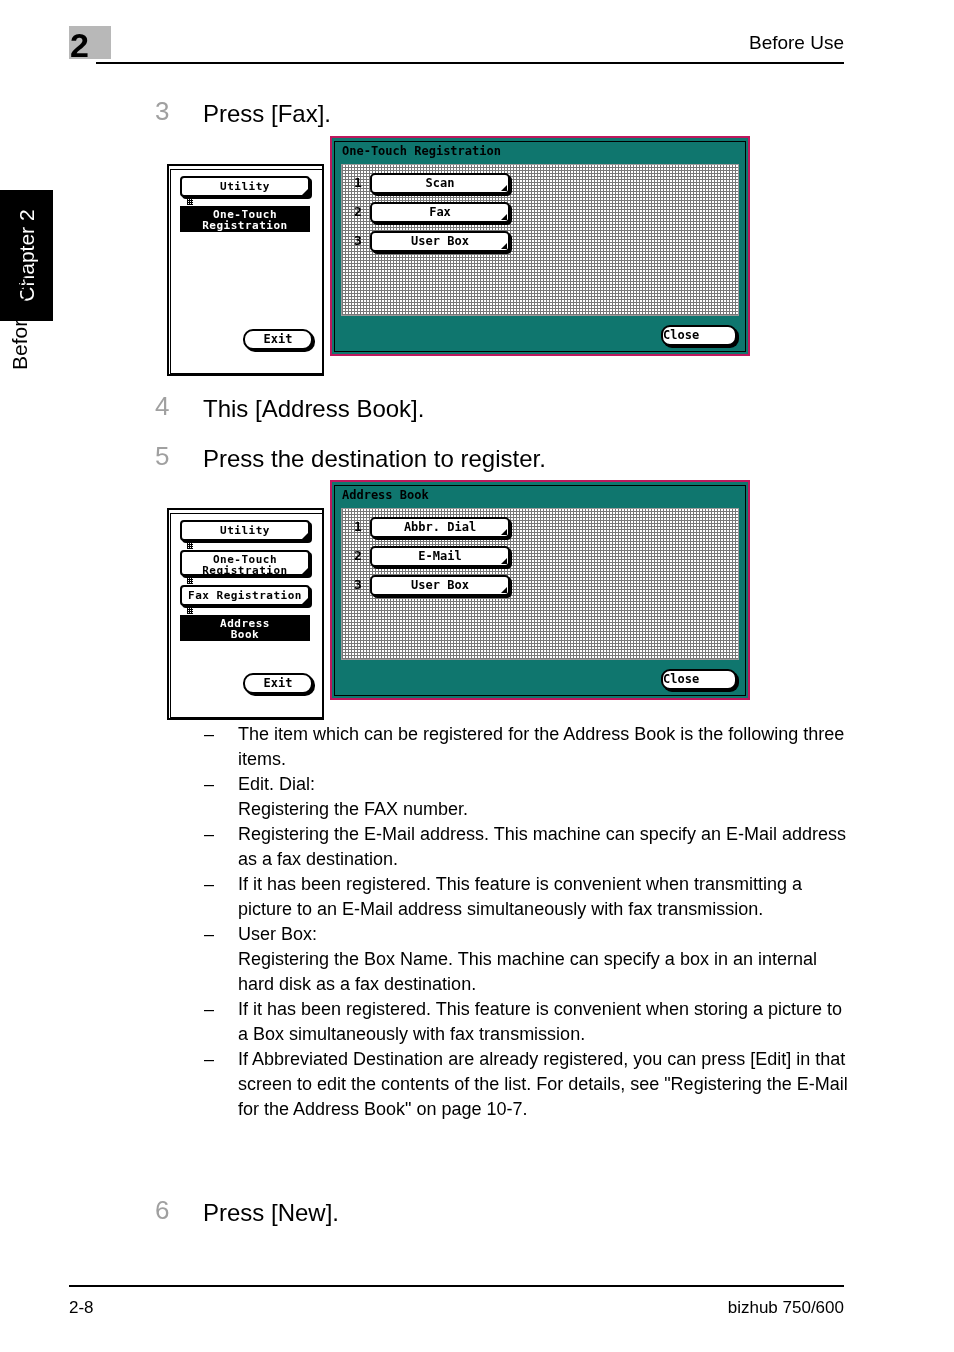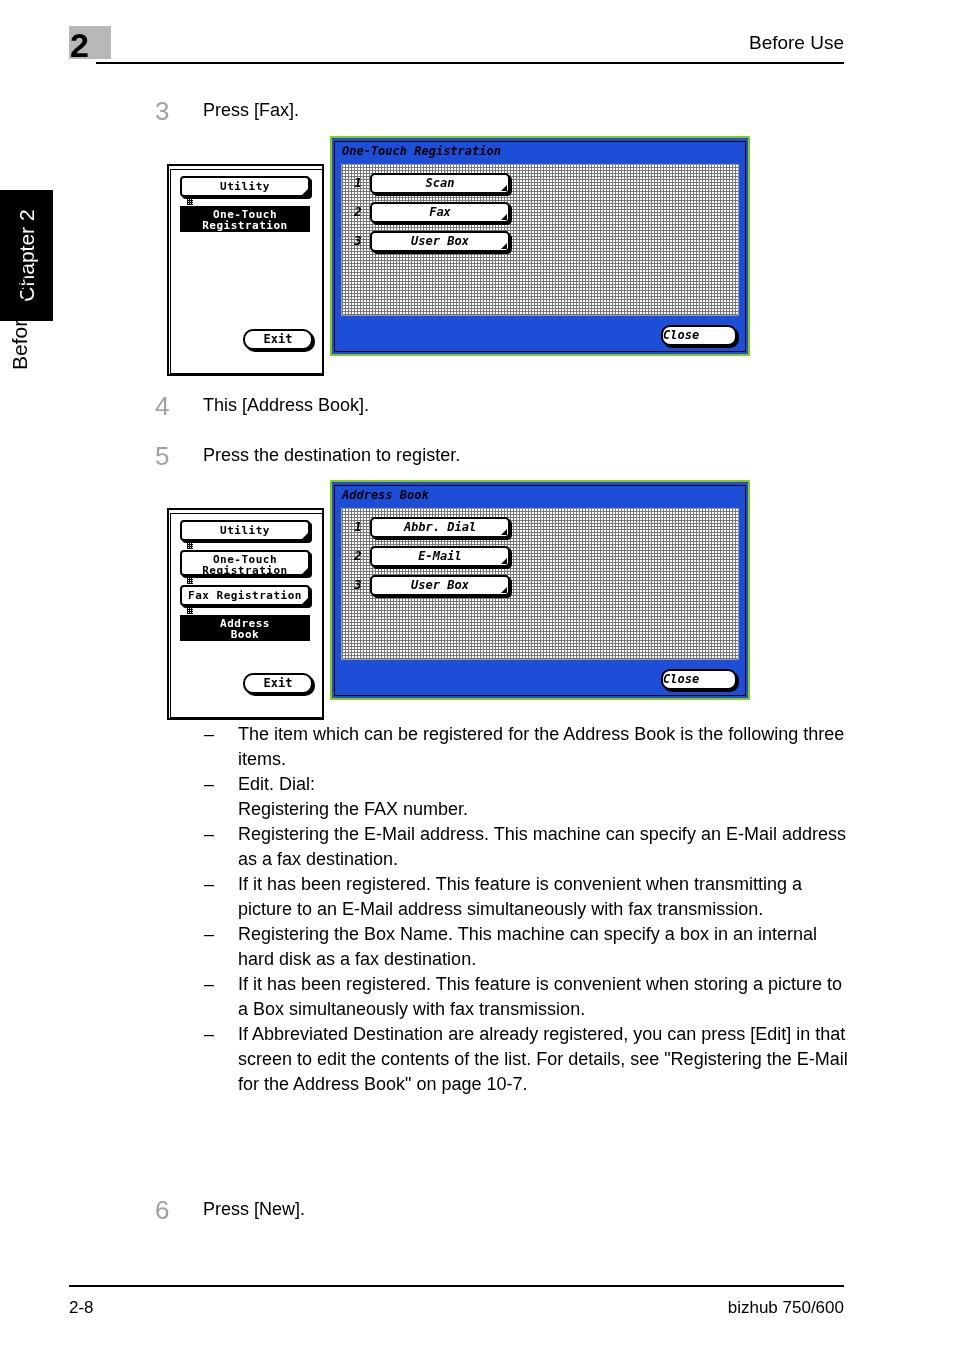--- a/index.html
+++ b/index.html
@@ -120,21 +120,21 @@
     left: 0;
     top: -4px;
     font-size: 26px;
     color: #a0a0a0;
     font-weight: normal;
   }
   .step-text {
     position: absolute;
     left: 48px;
     top: 0;
-    font-size: 18px;
+    font-size: 24px;
     color: #000000;
   }
 
   
   .notes {
     position: absolute;
     left: 200px;
     top: 722px;
     width: 650px;
     font-size: 18px;
@@ -174,24 +174,23 @@
     position: absolute;
     left: 1px; top: 3px;
     width: 151px; height: 203px;
     border: 1px solid #000;
   }
   .lcd-right {
     position: absolute;
     left: 163px; top: 0;
     width: 420px;
     height: 220px;
-    border: 2px solid #84cc16;
-    background: #1d4ed8;
-    box-sizing: border-box;
-    font-style: italic;
+    border: 2px solid #be185d;
+    background: #0f766e;
+    box-sizing: border-box;
   }
   .lcd-right:after {
     content: "";
     position: absolute;
     left: 2px; top: 3px;
     width: 410px; height: 209px;
     border: 1px solid #000;
   }
 
   
@@ -479,20 +478,21 @@
   <div class="note-item">
     <span class="note-dash">–</span>
     <span class="note-sub">Registering the E-Mail address. This machine can specify an E-Mail address as a fax destination.</span>
   </div>
   <div class="note-item">
     <span class="note-dash">–</span>
     <span class="note-body">If it has been registered. This feature is convenient when transmitting a picture to an E-Mail address simultaneously with fax transmission.</span>
   </div>
   <div class="note-item">
     <span class="note-dash">–</span>
+    <span class="note-body">User Box:</span>
     <span class="note-sub">Registering the Box Name. This machine can specify a box in an internal hard disk as a fax destination.</span>
   </div>
   <div class="note-item">
     <span class="note-dash">–</span>
     <span class="note-body">If it has been registered. This feature is convenient when storing a picture to a Box simultaneously with fax transmission.</span>
   </div>
   <div class="note-item">
     <span class="note-dash">–</span>
     <span class="note-body">If Abbreviated Destination are already registered, you can press [Edit] in that screen to edit the contents of the list. For details, see "Registering the E-Mail for the Address Book" on page 10-7.</span>
   </div>

